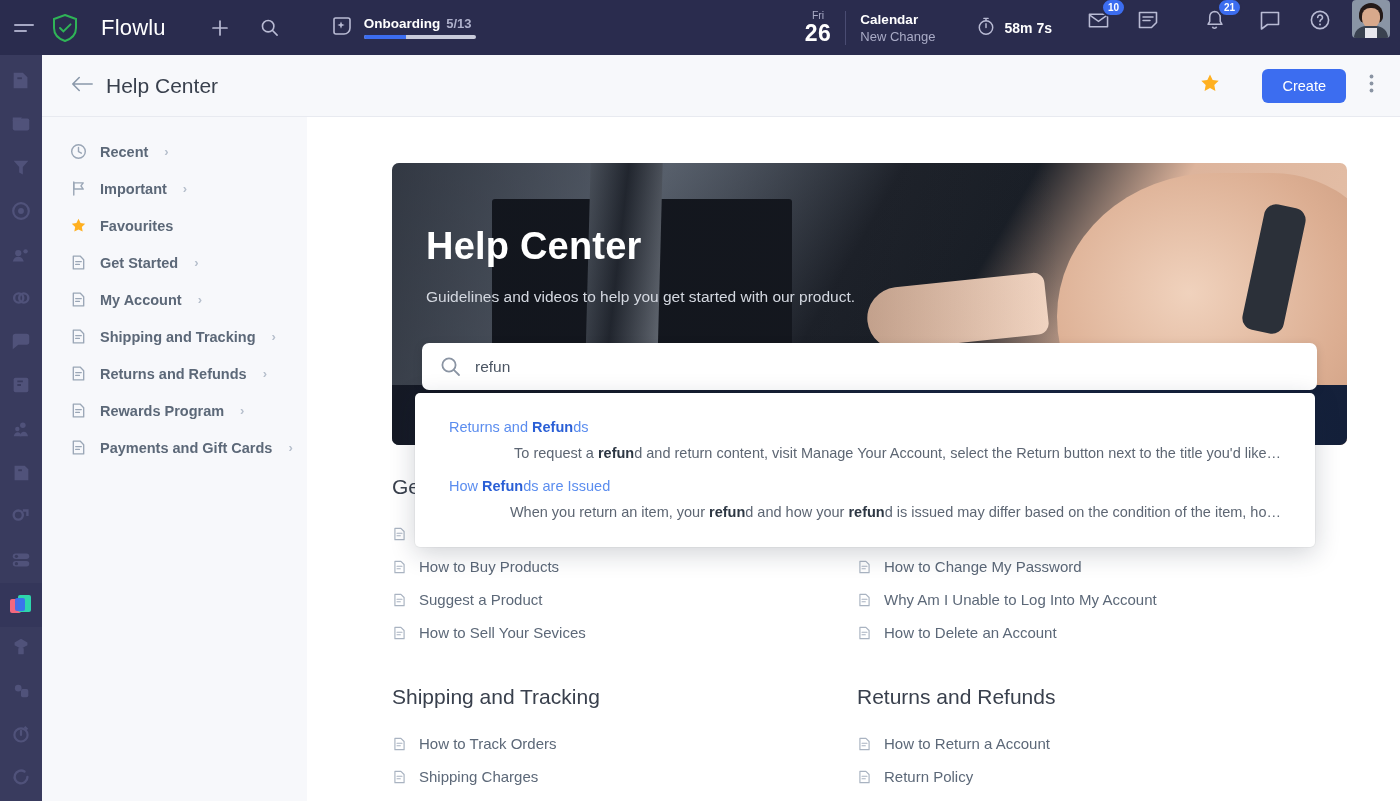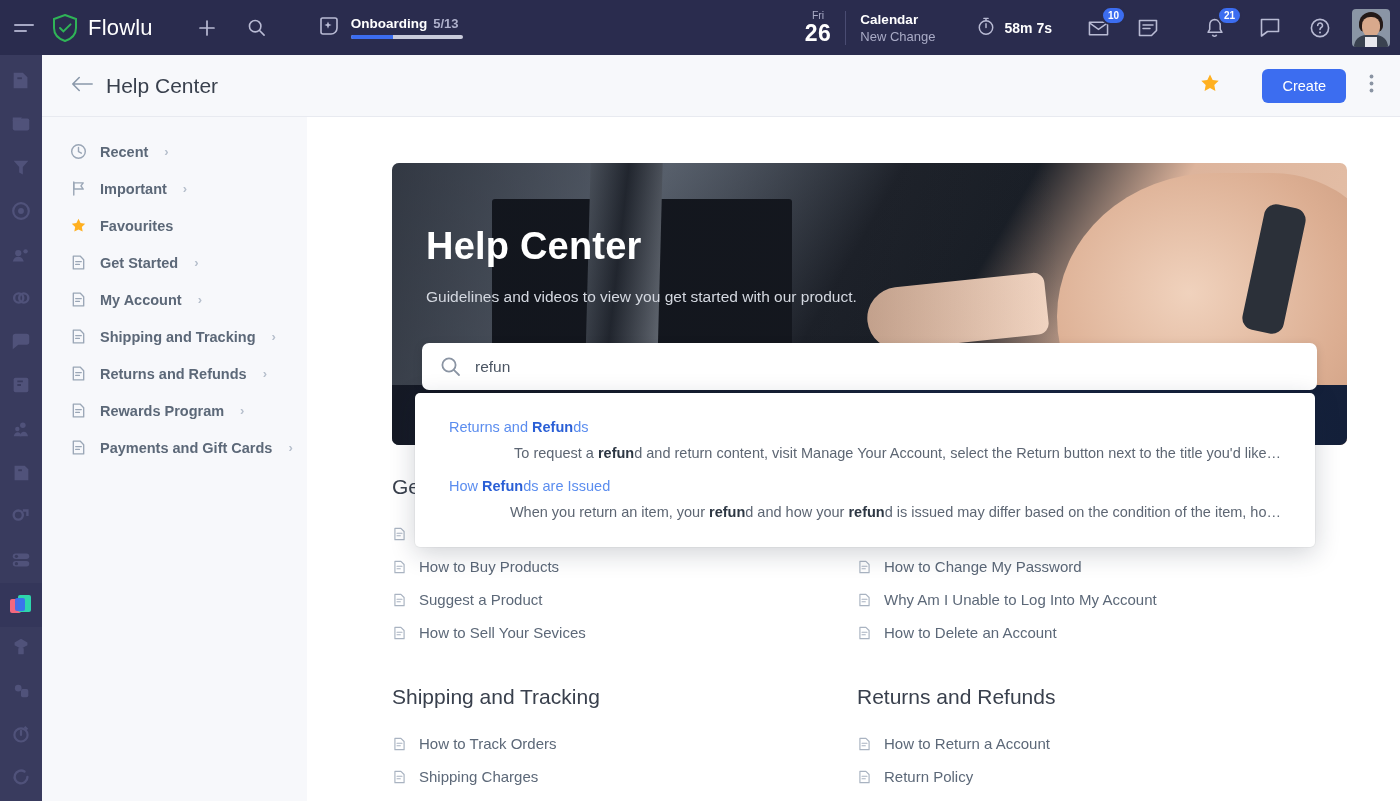--- a/index.html
+++ b/index.html
@@ -17,35 +17,35 @@
     display: flex; align-items: center;
     color: #ffffff;
   }
   .tb-hamburger { margin-left: 14px; width: 22px; display: flex; flex-direction: column; gap: 4px; cursor: pointer; }
   .tb-hamburger i { display:block; height: 2px; background: #a6a8c4; border-radius: 2px; }
   .tb-hamburger i:nth-child(1){ width: 20px; }
   .tb-hamburger i:nth-child(2){ width: 13px; }
 
   .brand { display: flex; align-items: center; gap: 10px; margin-left: 16px; }
   .brand-logo { width: 26px; height: 28px; position: relative; }
-  .brand-name { font-size: 22px; font-weight: 400; letter-spacing: .2px; color: #fff; }
+  .brand-name { font-size: 22px; font-weight: 400; letter-spacing: .2px; color: #fff; margin-left: 13px; }
 
   .tb-icon { width: 40px; height: 40px; display: flex; align-items: center; justify-content: center; cursor: pointer; color: #b9bbd4; }
   .tb-plus { margin-left: 34px; }
   .tb-search { margin-left: 10px; }
 
   .onboarding { display: flex; align-items: center; gap: 10px; margin-left: 40px; }
   .ob-text { display: flex; flex-direction: column; gap: 4px; }
   .ob-line1 { font-size: 13px; display:flex; align-items: baseline; gap: 6px; }
   .ob-title { font-weight: bold; color: #fff; font-size: 13.5px; }
   .ob-count { color: #aeb0cb; font-size: 13px; font-weight: bold; }
   .ob-bar { width: 112px; height: 4px; background: #c9cbdb; border-radius: 3px; overflow: hidden; }
   .ob-bar > span { display:block; height: 100%; background: #3c6df0; width: 38%; }
 
-  .tb-right { margin-left: auto; display: flex; align-items: center; height: 55px; }
+  .tb-right { margin-left: auto; display: flex; height: 55px; }
   .cal-block { display: flex; align-items: center; gap: 10px; }
   .cal-date { display: flex; flex-direction: column; align-items: center; line-height: 1; }
   .cal-dow { font-size: 10.5px; color: #a9abc6; margin-bottom: 2px; }
   .cal-day { font-size: 23px; font-weight: bold; color: #fff; letter-spacing: .5px; }
   .cal-sep { width: 1px; height: 34px; background: #4a4c72; margin: 0 4px; }
   .cal-txt { display: flex; flex-direction: column; gap: 2px; }
   .cal-t1 { font-size: 13.5px; font-weight: bold; color: #fff; }
   .cal-t2 { font-size: 13px; color: #a9abc6; }
 
   .timer { display: flex; align-items: center; gap: 9px; margin-left: 40px; }
@@ -528,21 +528,21 @@
       <div class="lap-edge"></div>
       <div class="hand-big"></div>
       <div class="hand-finger"></div>
       <div class="watch"></div>
     </div>
     <div class="hero-strip">
         <div class="hero-strip-blue"></div>
       </div>
     <div class="hero-tint"></div>
     <div class="hero-h1">Help Center</div>
-    <div class="hero-sub">Guidelines and videos to view you get started with our product.</div>
+    <div class="hero-sub">Guidelines and videos to help you get started with our product.</div>
 
     <div class="searchbox">
       <span class="sb-ico">
         <svg width="21" height="21" viewBox="0 0 21 21">
             <circle cx="9" cy="9" r="6.6" fill="none" stroke="#8a94a3" stroke-width="1.8"></circle>
             <path d="M13.8 13.8L19 19" stroke="#8a94a3" stroke-width="1.8" stroke-linecap="round"></path>
           </svg>
       </span>
       <input type="text" value="refun" placeholder="Search" style="">
     </div>

